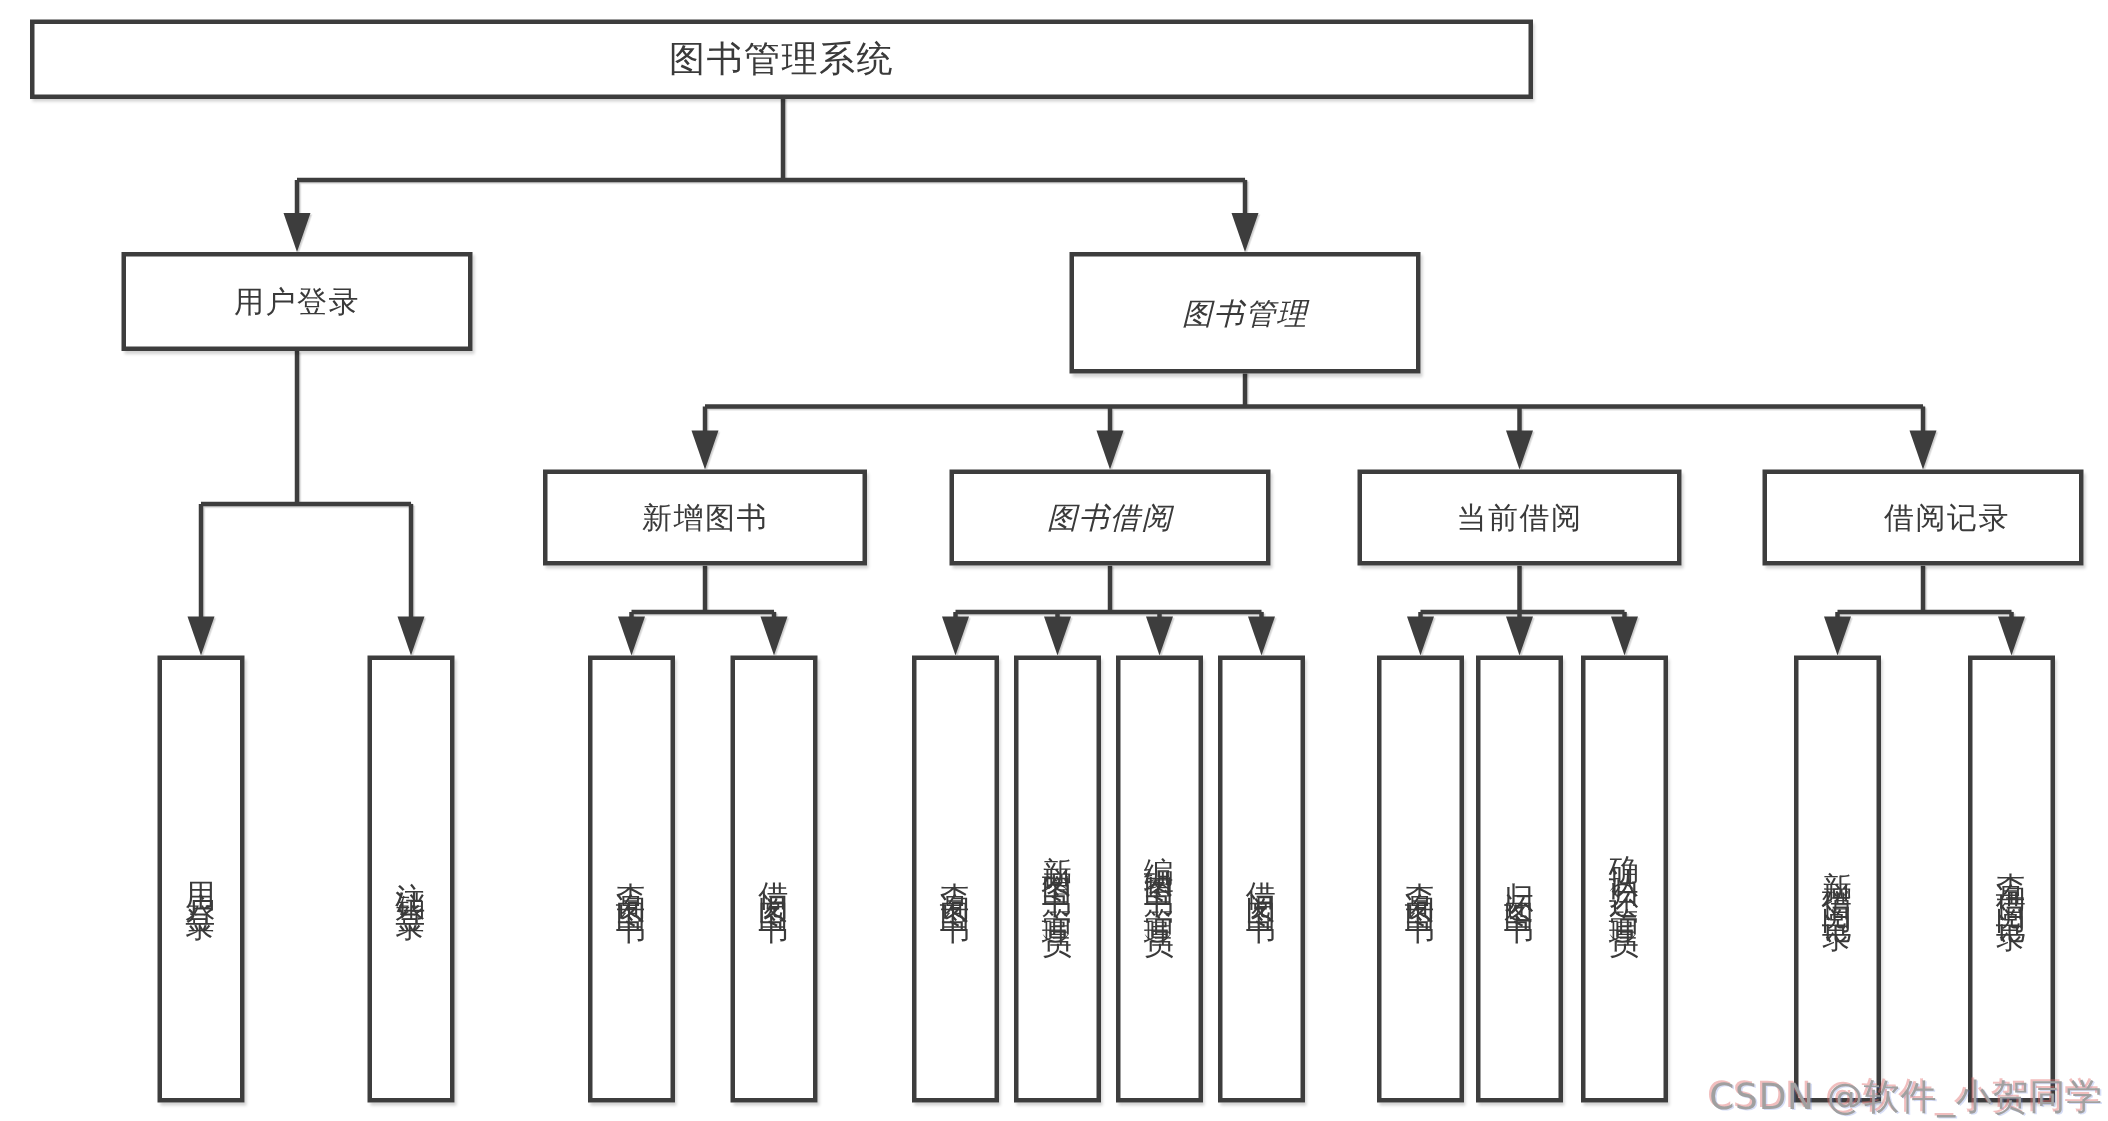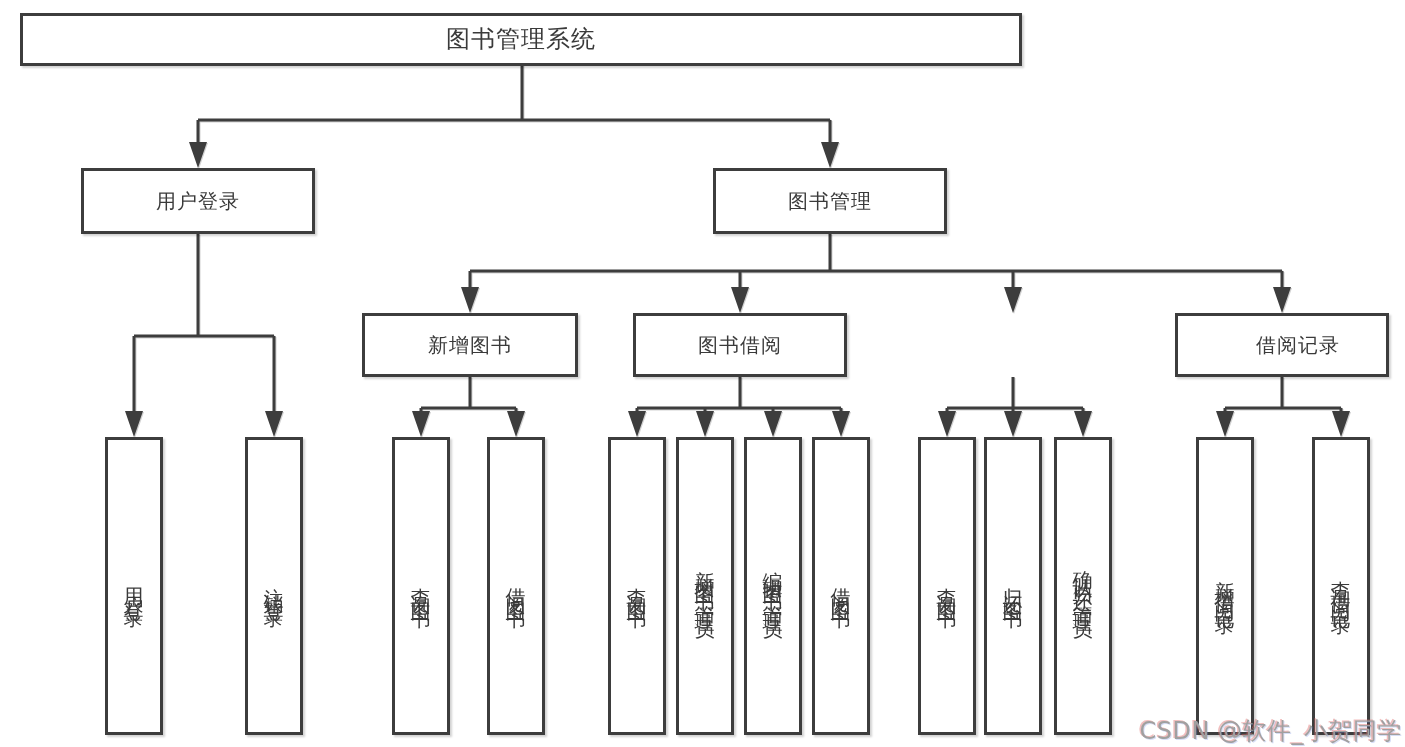--- a/index.html
+++ b/index.html
@@ -96,24 +96,25 @@
     <g>
       <path d="M1282,377 V408 M1225,408 H1341 M1225,408 V413 M1341,408 V413"></path>
       <polygon points="1216,411 1234,411 1225,437"></polygon>
       <polygon points="1332,411 1350,411 1341,437"></polygon>
     </g>
   </svg>
 
   <div class="node h root" style="left:20px;top:13px;width:1002px;height:53px;">图书管理系统</div>
 
   <div class="node h" style="left:81px;top:168px;width:234px;height:66px;">用户登录</div>
-  <div class="node h" style="left:713px;top:168px;width:234px;height:66px;">图书管理</div>
+  <div class="node h" style="left:713px;top:168px;width:234px;height:81px;font-style:italic;">图书管理</div>
 
   <div class="node h" style="left:362px;top:313px;width:216px;height:64px;">新增图书</div>
-  <div class="node h" style="left:633px;top:313px;width:214px;height:64px;">图书借阅</div>
+  <div class="node h" style="left:633px;top:313px;width:214px;height:64px;font-style:italic;">图书借阅</div>
+  <div class="node h" style="left:905px;top:313px;width:216px;height:64px;">当前借阅</div>
   <div class="node h" style="left:1175px;top:313px;width:214px;height:64px;padding-left:32px;">借阅记录</div>
 
   <div class="node v" style="left:105px;top:437px;width:58px;height:298px;">用户登录</div>
   <div class="node v" style="left:245px;top:437px;width:58px;height:298px;">注销登录</div>
 
   <div class="node v" style="left:392px;top:437px;width:58px;height:298px;">查询图书</div>
   <div class="node v" style="left:487px;top:437px;width:58px;height:298px;">借阅图书</div>
 
   <div class="node v" style="left:608px;top:437px;width:58px;height:298px;">查询图书</div>
   <div class="node v" style="left:676px;top:437px;width:58px;height:298px;">新增图书（管理员）</div>

